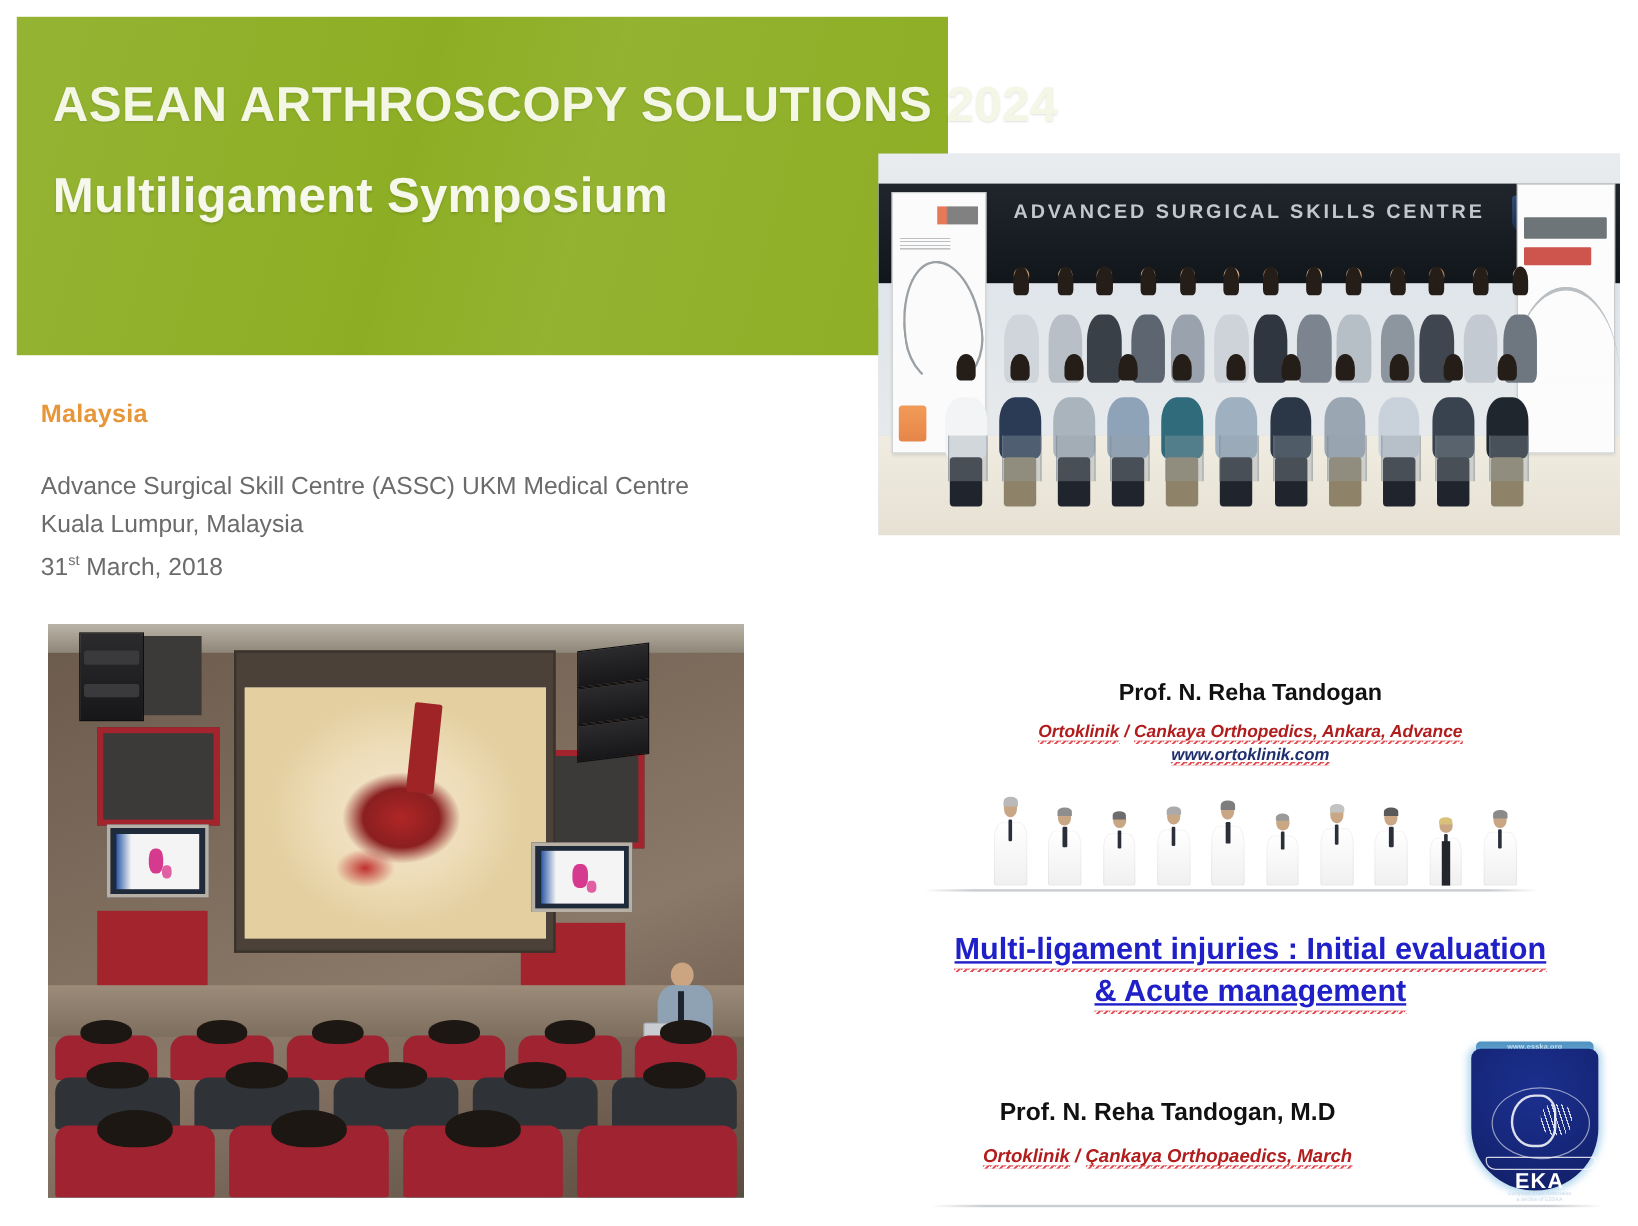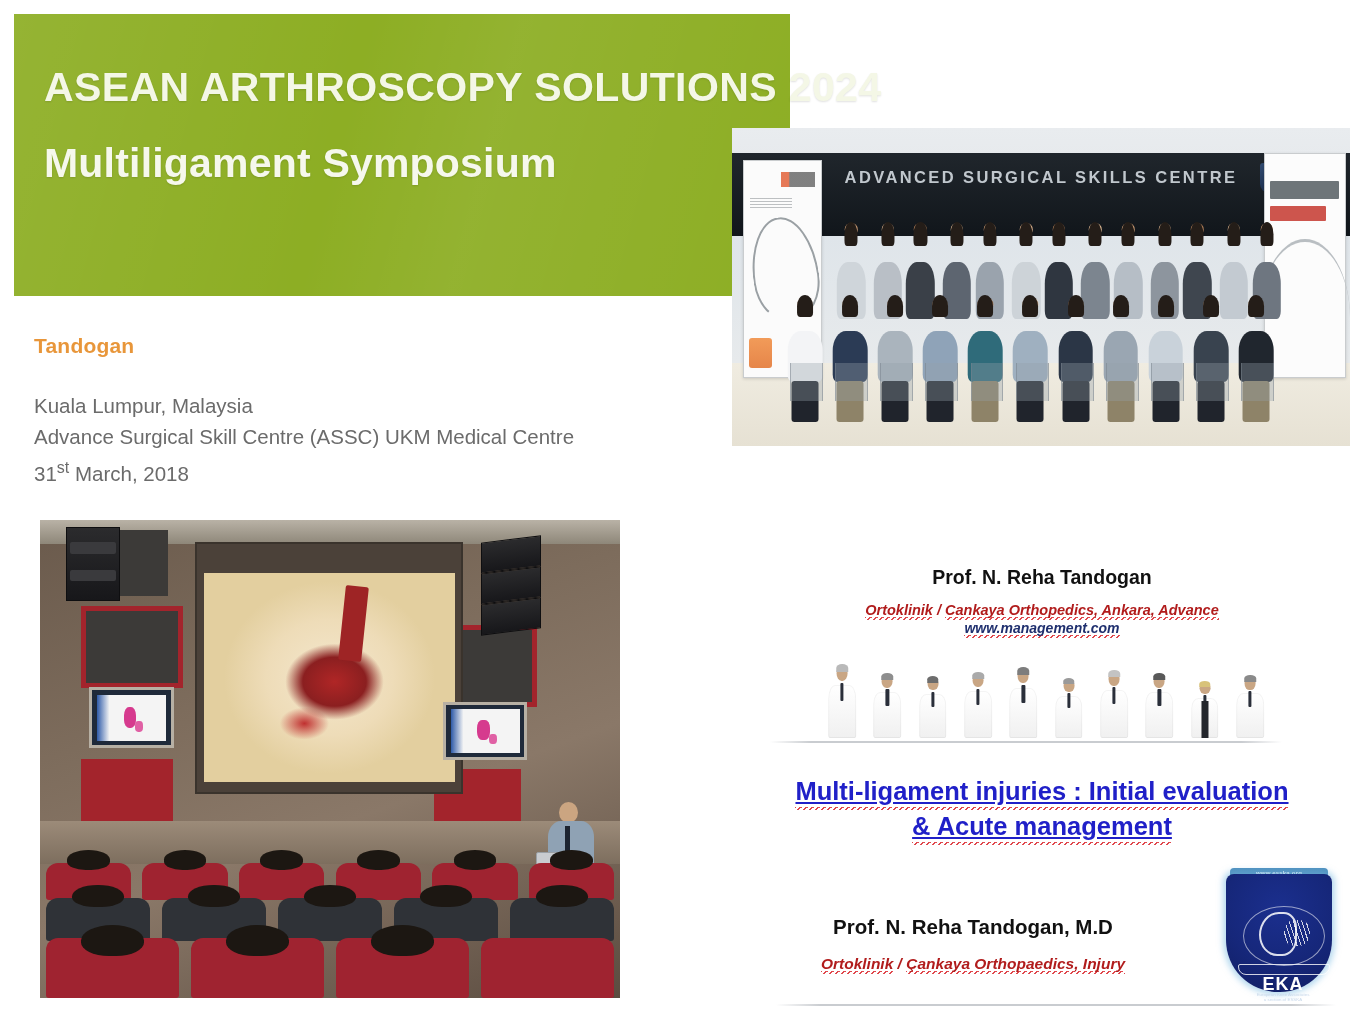--- a/index.html
+++ b/index.html
@@ -38,21 +38,21 @@
   
   .programme-head{
     position:absolute;left:34px;top:334px;
     font-size:21px;font-weight:bold;color:#E8963A;letter-spacing:0.2px;
   }
   .programme-body{
     position:absolute;left:34px;top:390px;width:680px;
     font-size:20.5px;line-height:31px;color:#6b6b6b;
   }
   .programme-body div{white-space:nowrap;}
-  .sup{font-size:16px;vertical-align:super;}
+  .sup{font-size:12px;vertical-align:super;}
 
   
   .group-photo{
     position:absolute;left:732px;top:128px;width:618px;height:318px;
     overflow:hidden;background:#d9dde0;
   }
   .gp-wallhi{position:absolute;left:0;top:0;width:100%;height:40%;
     background:linear-gradient(#e9ecef,#dfe3e6);}
   .gp-wallband{position:absolute;left:0;top:8%;width:100%;height:26%;
     background:linear-gradient(#20262c,#11161b);}
@@ -248,24 +248,24 @@
 <body>
 
 <div class="canvas">
 
   <div class="green-banner">
     <div class="sheen"></div>
     <div class="banner-line1">ASEAN ARTHROSCOPY SOLUTIONS 2024</div>
     <div class="banner-line2">Multiligament Symposium</div>
   </div>
 
-  <div class="programme-head">Tandogan</div>
+  <div class="programme-head">Malaysia</div>
   <div class="programme-body">
+    <div>Advance Surgical Skill Centre (ASSC) UKM Medical Centre</div>
     <div>Kuala Lumpur, Malaysia</div>
-    <div>Advance Surgical Skill Centre (ASSC) UKM Medical Centre</div>
     <div><span>31</span><span class="sup">st</span><span> March, 2018</span></div>
   </div>
 
   <div class="group-photo">
     <div class="gp-wallhi"></div>
     <div class="gp-wallmid"></div>
     <div class="gp-wallband"></div>
     <div class="gp-signtext">ADVANCED SURGICAL SKILLS CENTRE</div>
     <div class="gp-crest"></div>
     <div class="gp-floor"></div>
@@ -505,21 +505,21 @@
         <div class="seat red" style="left: 51%; top: 58%; width: 23%; height: 42%;"></div>
         <div class="aud-head" style="left: 57%; top: 49%; width: 11%; height: 21.84%;"></div>
         <div class="seat red" style="left: 76%; top: 58%; width: 23%; height: 42%;"></div>
       </div>
   </div>
 
   <div class="slide-author">Prof. N. Reha Tandogan</div>
   <div class="slide-affil">
     <span class="sqb">Ortoklinik</span><span> / </span><span class="sqb">Cankaya Orthopedics, Ankara, Advance</span>
   </div>
-  <div class="slide-url"><span class="sqb">www.management.com</span></div>
+  <div class="slide-url"><span class="sqb">www.ortoklinik.com</span></div>
 
   <div class="docs-row" id="docs-row">
       <div class="doc" style="left: 0px; width: 32px; height: 73px;">
         <div class="d-coat" style="bottom: 0px; width: 86%; height: 72%;"></div>
         <div class="d-tie" style="top: 24%; width: 10%; height: 26%;"></div>
         <div class="d-head" style="top: 0px; width: 34%; height: 22%;"></div>
         <div class="d-hair" style="top: -1px; width: 36%; height: 11%; background: rgb(185, 185, 185);"></div>
       </div>
       <div class="doc" style="left: 45.3333px; width: 32px; height: 64px;">
         <div class="d-coat" style="bottom: 0px; width: 86%; height: 72%;"></div>
@@ -580,21 +580,21 @@
 
   <div class="divider divider-1"></div>
 
   <div class="slide2-title">
     <div class="sq ul-blue" style="display:inline-block">Multi-ligament injuries : Initial evaluation</div><br>
     <div class="sq ul-blue" style="display:inline-block">&amp; Acute management</div>
   </div>
 
   <div class="slide2-author">Prof. N. Reha Tandogan, M.D</div>
   <div class="slide2-affil">
-    <span class="sqb">Ortoklinik</span><span> / </span><span class="sqb">Çankaya Orthopaedics, Injury</span>
+    <span class="sqb">Ortoklinik</span><span> / </span><span class="sqb">Çankaya Orthopaedics, March</span>
   </div>
 
   <div class="eka">
     <div class="topbar">
       <div class="url1">www.esska.org</div>
       <div class="url2">www.europeankneeassociates.org</div>
     </div>
     <div class="shield">
       <div class="ring"></div>
       <div class="knee"></div>

